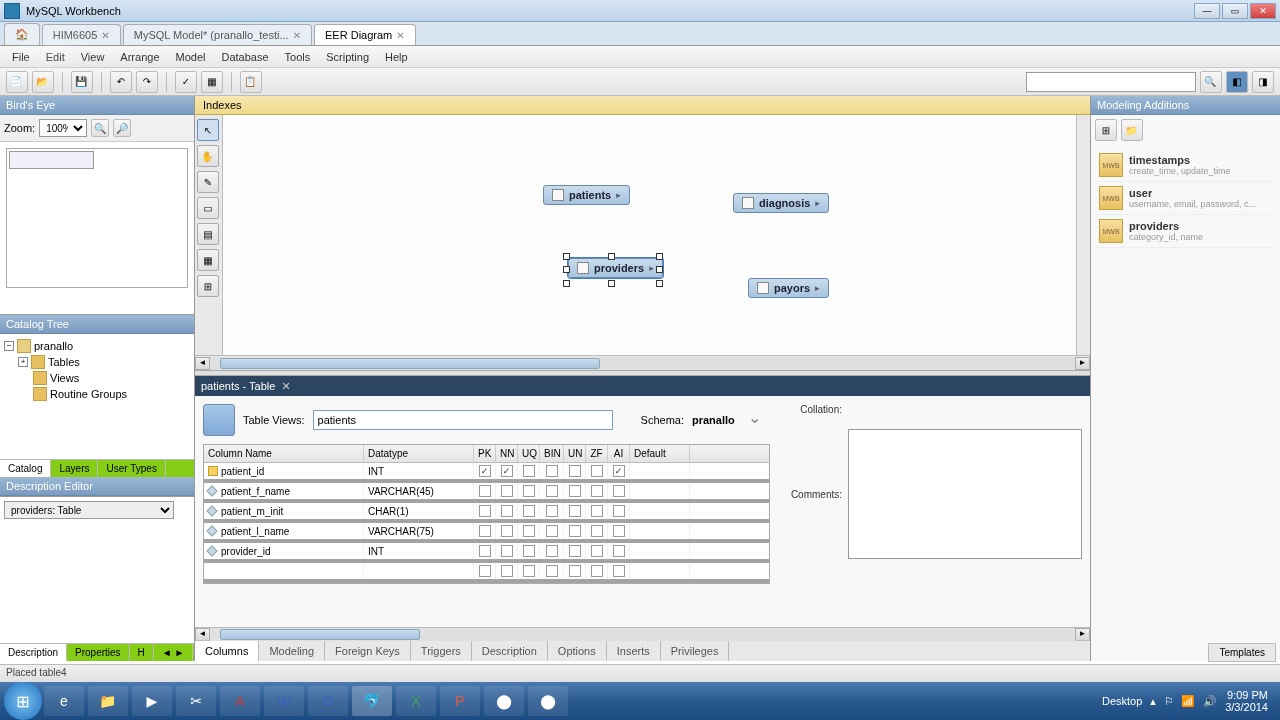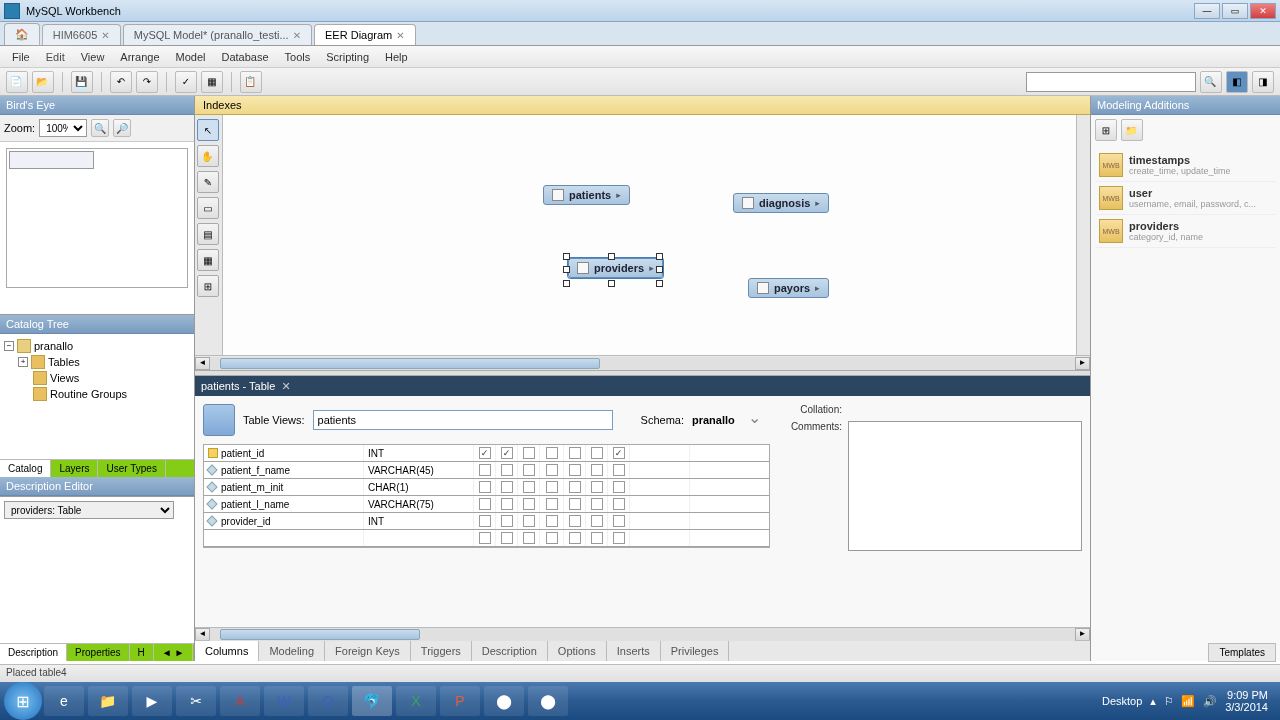--- a/index.html
+++ b/index.html
@@ -63,26 +63,26 @@
 .tabhdr{height:20px;background:#2c4560;display:flex;align-items:center;padding:0 6px;color:#fff;font-size:11px}
 .tabhdr .x{margin-left:6px;color:#ccc}
 .editor{flex:1;background:#f8f8f8;display:flex;padding:8px;gap:12px}
 .ed-left{flex:1}
 .ed-top{display:flex;align-items:center;gap:8px;margin-bottom:8px}
 .ed-icon{width:32px;height:32px;background:linear-gradient(#a8c8e8,#80a8d8);border:1px solid #6a8ab0;border-radius:3px}
 .ed-input{width:300px;height:20px;border:1px solid #799cc0;background:#fff;padding:0 4px;font-size:11px}
 .colgrid{border:1px solid #aaa;background:#fff}
 .colhdr{display:flex;background:linear-gradient(#f4f4f4,#e4e4e4);border-bottom:1px solid #bbb}
 .ch{padding:3px 4px;border-right:1px solid #ccc;font-size:10px}
-.colrow{display:flex;border-bottom:1px solid #a3a3a3}
+.colrow{display:flex;border-bottom:4px solid #a3a3a3}
 .cd{padding:2px 4px;font-size:10px;border-right:1px solid #f0f0f0;display:flex;align-items:center}
 .cb{width:12px;height:12px;border:1px solid #999;background:#fff;margin:0 auto}
 .cb.chk::after{content:"✓";font-size:9px;color:#333;display:block;line-height:10px;text-align:center}
 .ed-right{width:300px}
-.ed-right .row{display:flex;gap:6px;margin-bottom:6px}
+.ed-right .row{display:flex;align-items:center;gap:6px;margin-bottom:14px}
 .ed-right label{width:60px;text-align:right;color:#333;font-size:10px}
 .combo{flex:1;height:20px;border:1px solid #999;background:linear-gradient(#fff,#f0f0f0);padding:0 4px;font-size:10px;display:flex;align-items:center}
 .comments{flex:1;height:130px;border:1px solid #999;background:#fff}
 .collapse{width:24px;height:24px;color:#888;font-size:16px;text-align:center}
 .bottabs{display:flex;background:#e8e8e8;border-top:1px solid #bbb}
 .bottabs .bt{padding:4px 10px;border-right:1px solid #bbb;font-size:11px;color:#555}
 .bottabs .bt.active{background:#fff;color:#000}
 .right{width:190px;border-left:1px solid #999;background:#f8f8f8}
 .temps{padding:4px}
 .temp{display:flex;align-items:center;gap:6px;padding:4px;border-bottom:1px solid #eee}
@@ -271,20 +271,32 @@
       <div class="ed-left">
         <div class="ed-top">
           <div class="ed-icon"></div>
           <span>Table Views:</span>
           <input class="ed-input" value="patients" style="">
           <span style="margin-left:20px">Schema:</span>
           <b>pranallo</b>
           <div class="collapse">⌄</div>
         </div>
         <div class="colgrid">
+          <div class="colhdr" id="colhdr">
+              <div class="ch" style="width:160px;">Column Name</div>
+              <div class="ch" style="width:110px;">Datatype</div>
+              <div class="ch" style="width:22px;text-align:center">PK</div>
+              <div class="ch" style="width:22px;text-align:center">NN</div>
+              <div class="ch" style="width:22px;text-align:center">UQ</div>
+              <div class="ch" style="width:24px;text-align:center">BIN</div>
+              <div class="ch" style="width:22px;text-align:center">UN</div>
+              <div class="ch" style="width:22px;text-align:center">ZF</div>
+              <div class="ch" style="width:22px;text-align:center">AI</div>
+              <div class="ch" style="width:60px;">Default</div>
+            </div>
           <div id="colrows">
               <div class="colrow">
                 <div class="cd" style="width:160px"><span class="key"></span>patient_id</div>
                 <div class="cd" style="width:110px">INT</div>
                 <div class="cd" style="width:22px;justify-content:center">
                   <div class="cb chk"></div>
                 </div>
                 <div class="cd" style="width:22px;justify-content:center">
                   <div class="cb chk"></div>
                 </div>

